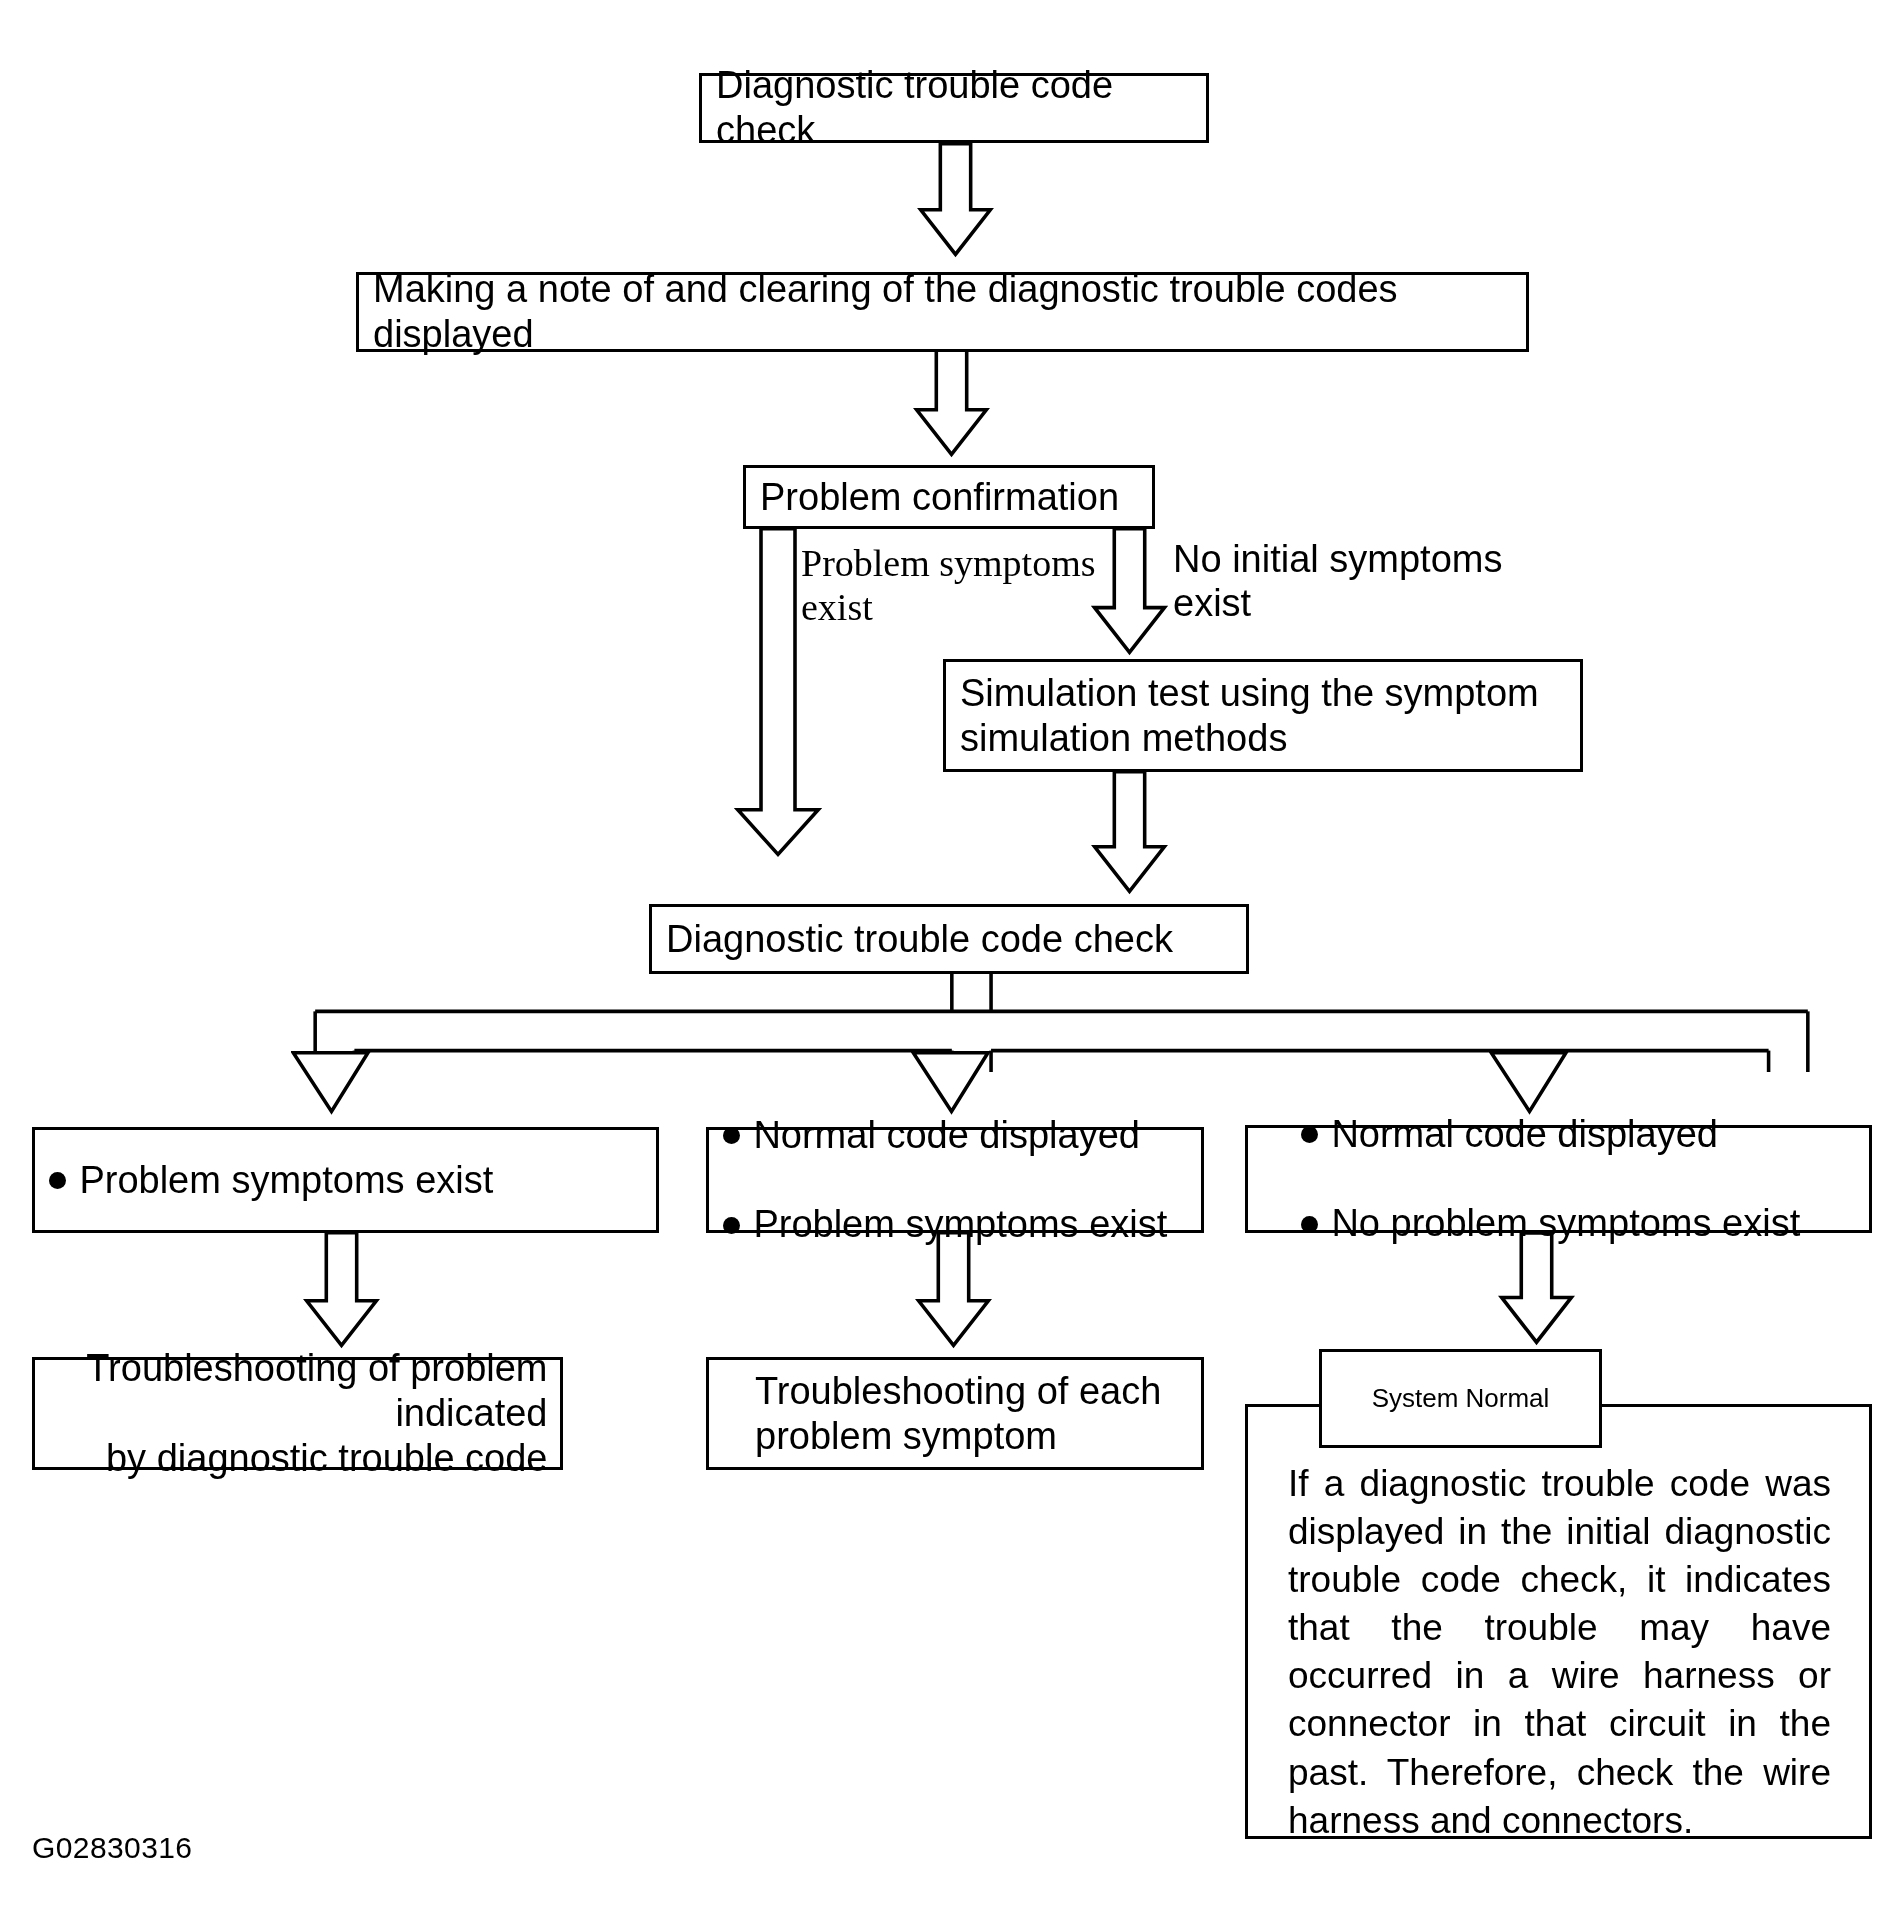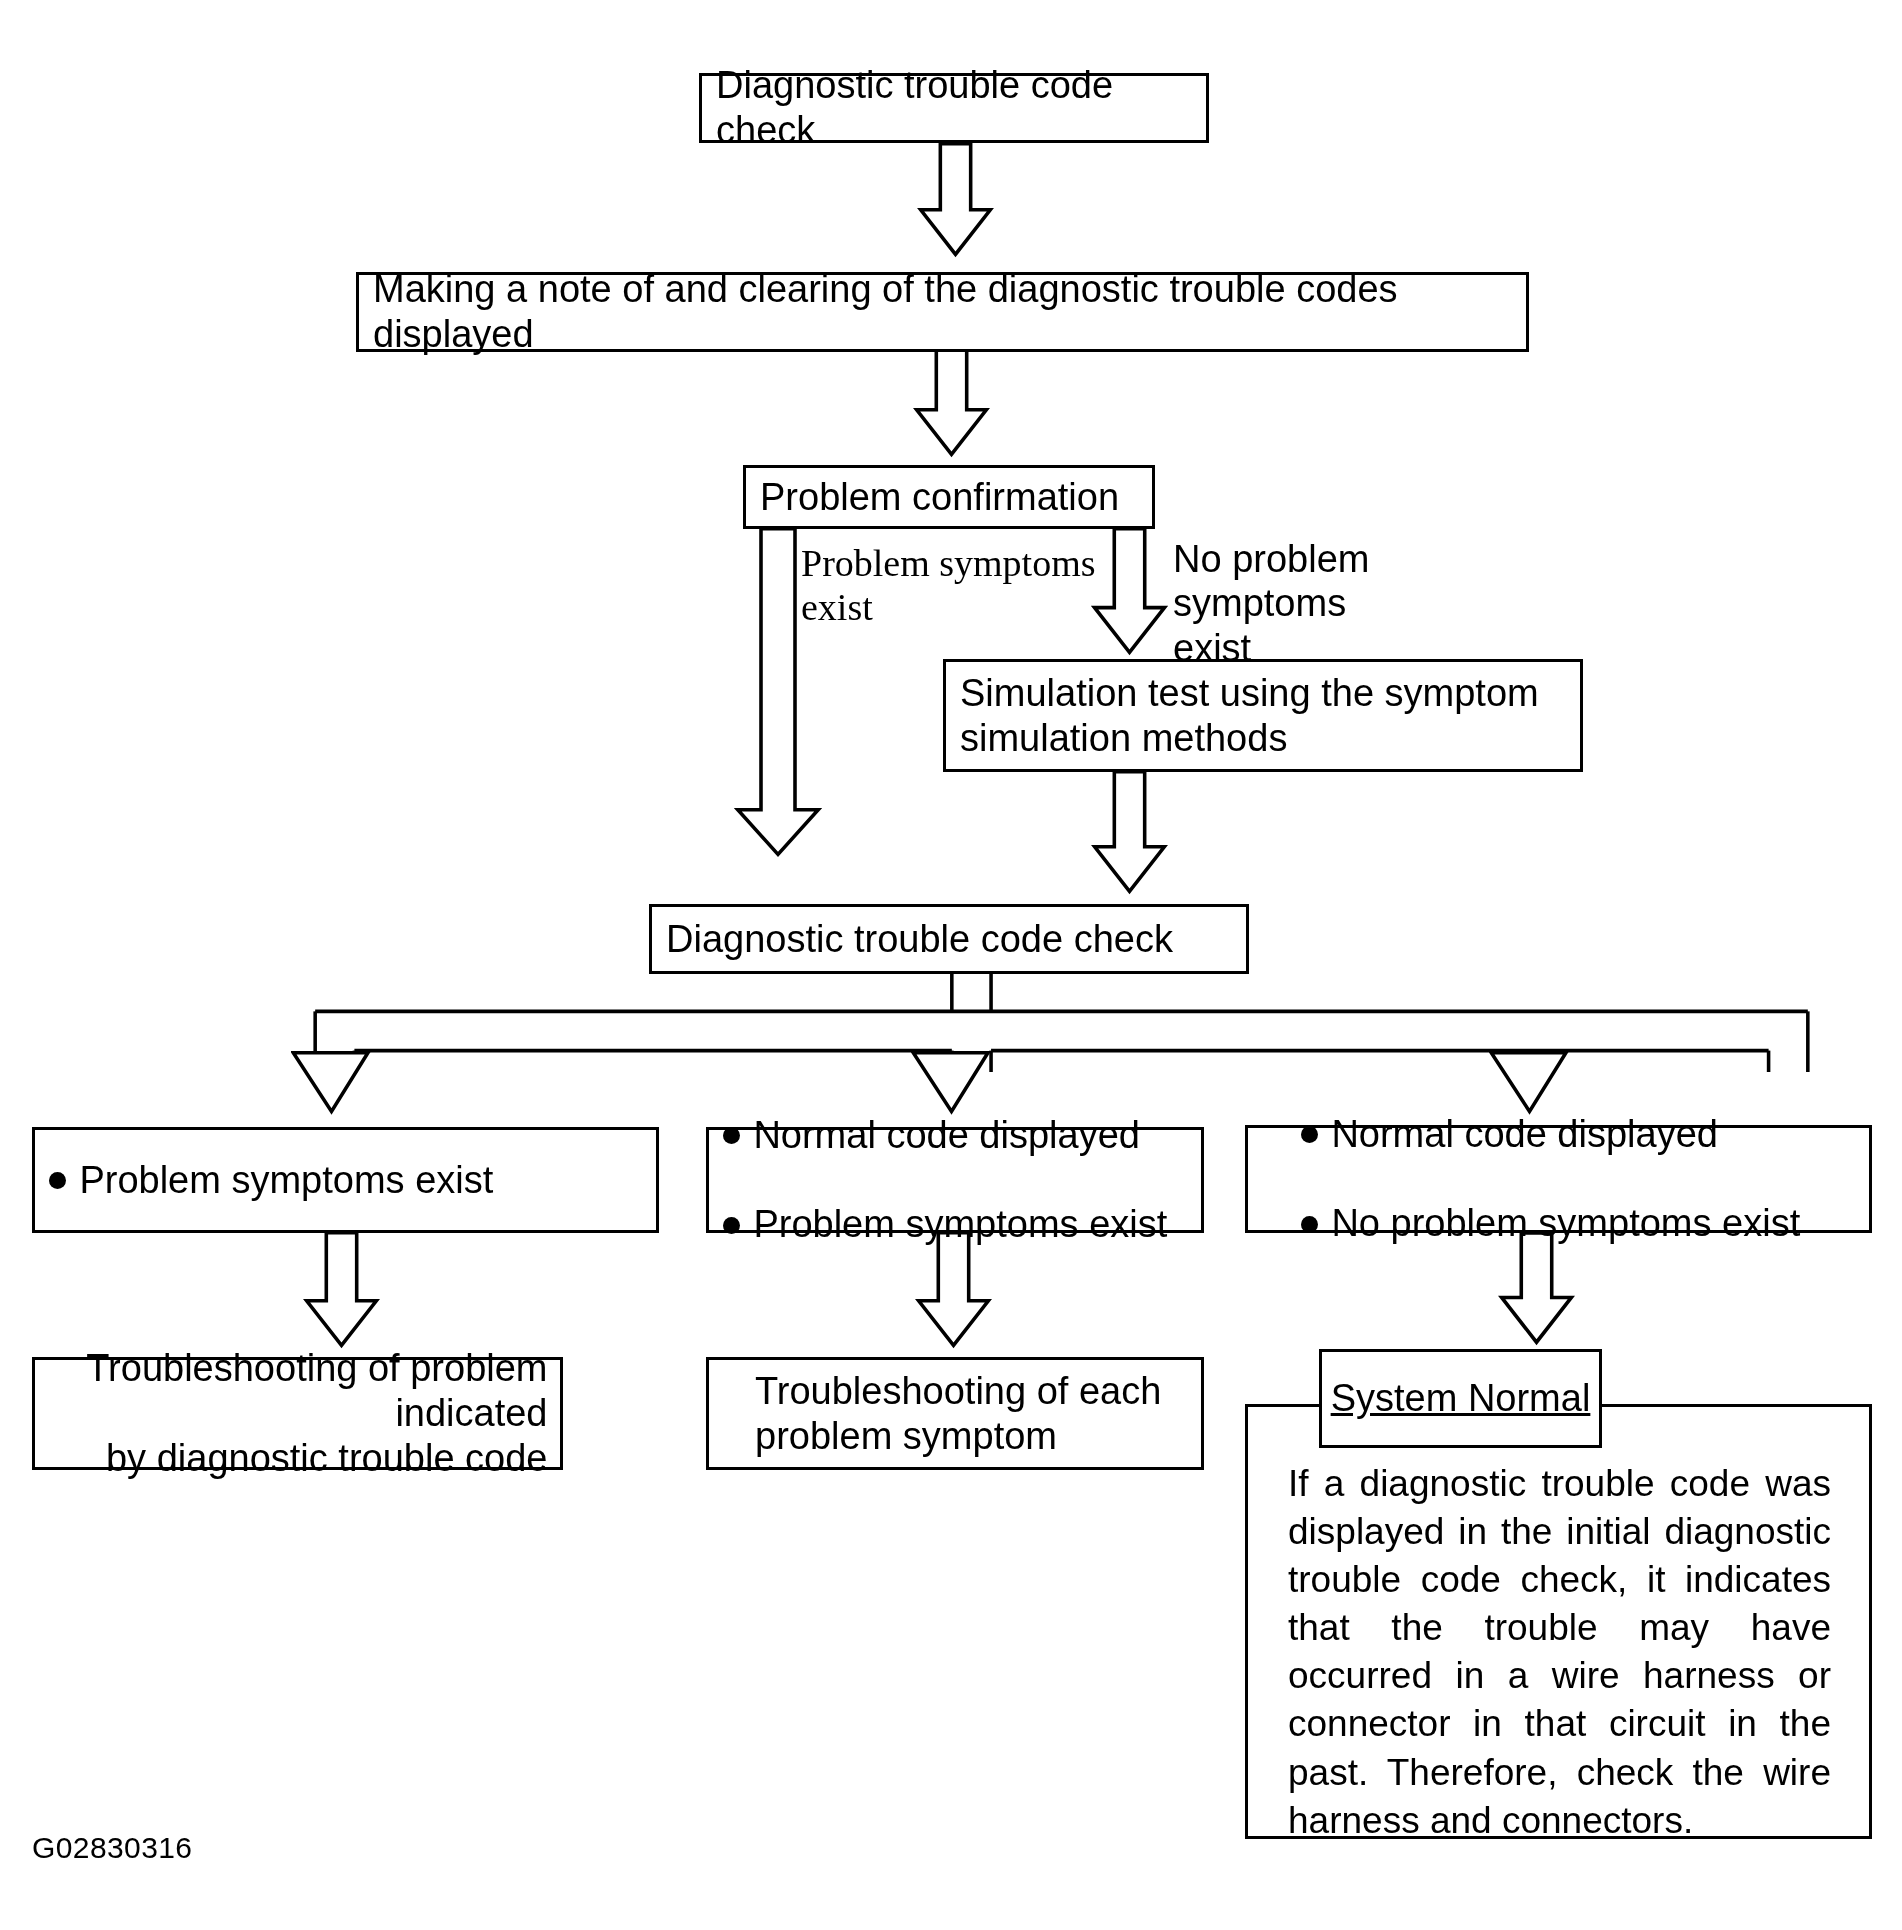--- a/index.html
+++ b/index.html
@@ -84,22 +84,21 @@
   }
   .sysnormal-tab {
     position: absolute;
     box-sizing: border-box;
     border: 3.6px solid #000000;
     background: #ffffff;
     display: flex;
     align-items: center;
     justify-content: center;
     z-index: 7;
-    font-size: 38px;
-    text-decoration: underline;
+    font-size: 26px;
   }
   .sysnormal-body {
     position: absolute;
     z-index: 6;
     font-size: 37px;
     line-height: 1.30;
     text-align: justify;
     text-align-last: left;
     white-space: pre-line;
   }
@@ -141,21 +140,21 @@
 
   <div class="label" style="left:801px; top:541px; width:322px;font-family:Liberation Serif, serif;">Problem symptoms
 exist</div>
 
   <div class="arrow" style="left:1091px; top:527px;">
     <svg width="77" height="129" viewBox="0 0 86 144">
       <polygon points="26,2 60,2 60,90 82,90 43,140 4,90 26,90" fill="#ffffff" stroke="#000000" stroke-width="4" stroke-linejoin="miter"></polygon>
     </svg>
   </div>
 
-  <div class="label" style="left:1173px; top:537px; width:376px;">No problem symptoms
+  <div class="label" style="left:1173px; top:537px; width:376px;">No initial symptoms
 exist</div>
 
   <div class="box t-center pad-l fs-main" style="left:943px; top:653px; width:640px; height:113px;">
     <span class="txt">Simulation test using the symptom
 simulation methods</span>
   </div>
 
   <div class="arrow" style="left:1091px; top:770px;">
     <svg width="77" height="125" viewBox="0 0 86 140">
       <polygon points="26,2 60,2 60,86 82,86 43,136 4,86 26,86" fill="#ffffff" stroke="#000000" stroke-width="4" stroke-linejoin="miter"></polygon>

